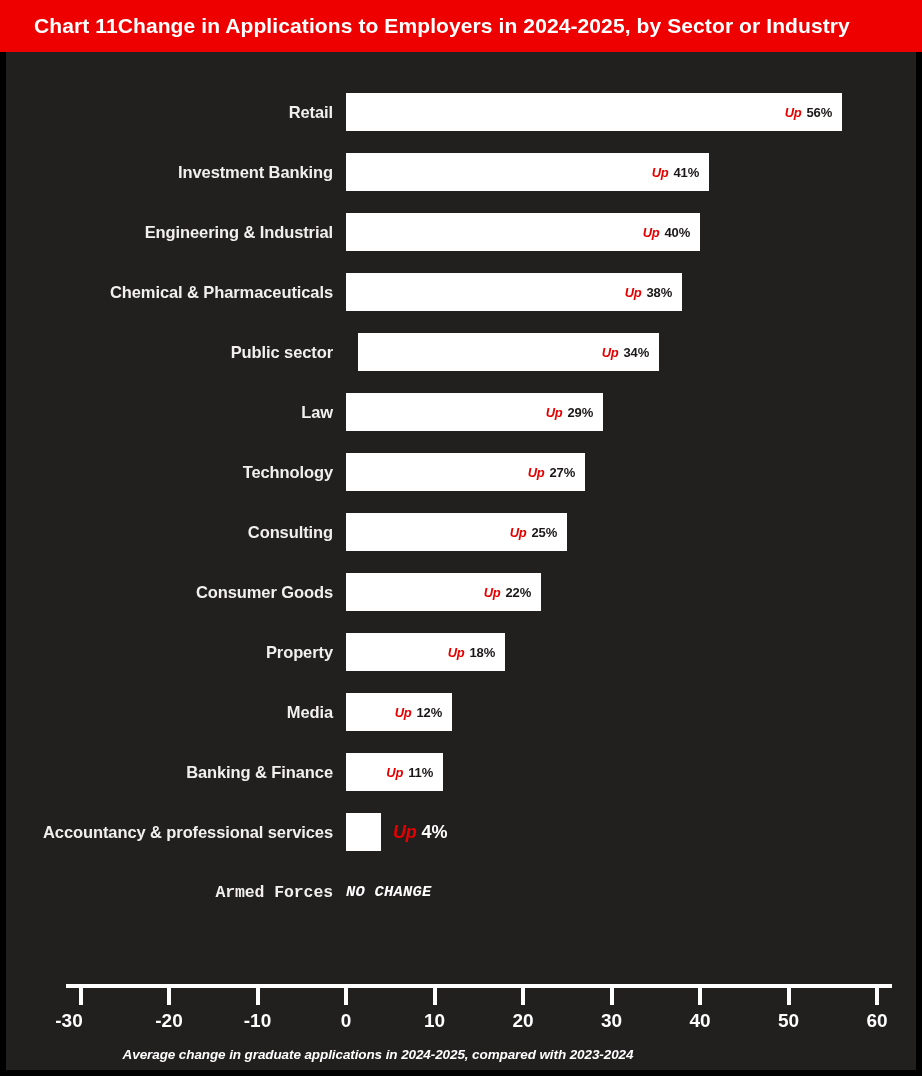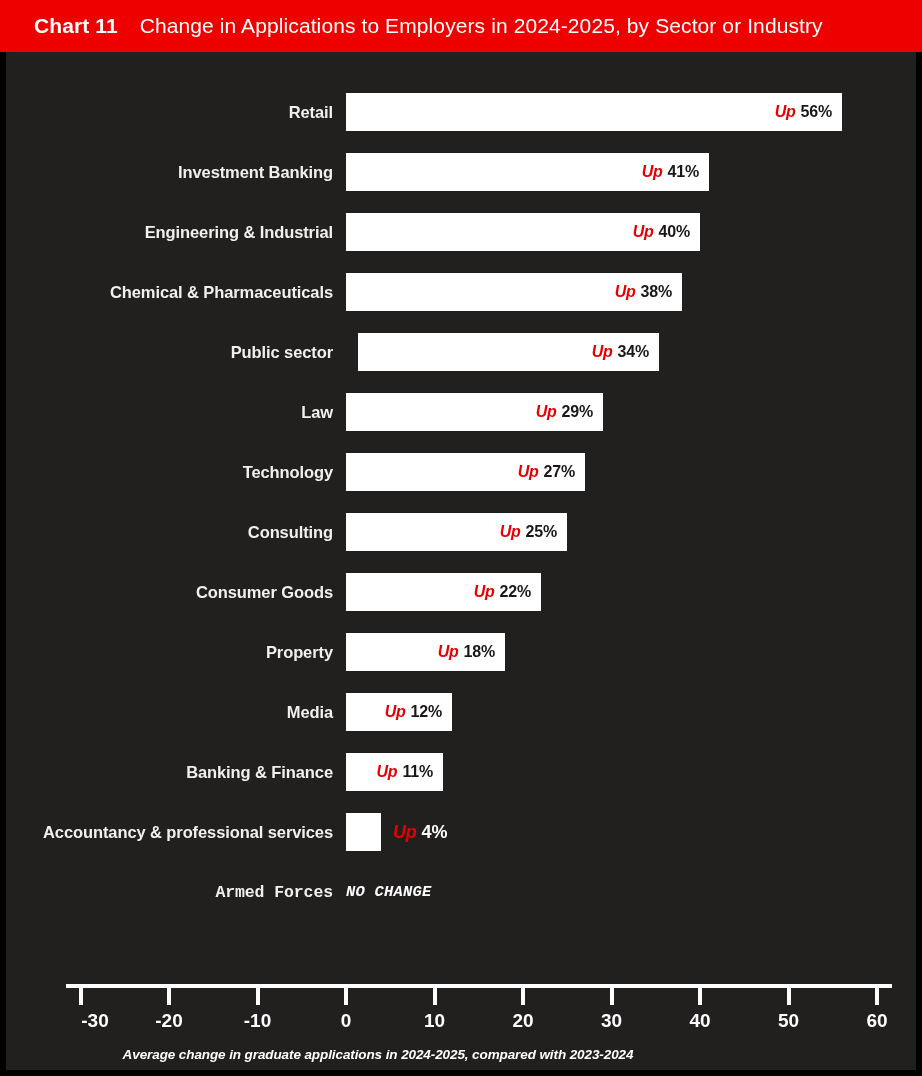--- a/index.html
+++ b/index.html
@@ -22,22 +22,22 @@
     background:#ee0000;
     display:flex;align-items:center;
     box-sizing:border-box;
     padding-left:34px;
   }
   #chart-number{
     font-size:21px;font-weight:bold;color:#ffffff;letter-spacing:.1px;
     white-space:nowrap;
   }
   #chart-title{
-    font-size:21px;font-weight:normal;color:#ffffff;letter-spacing:.1px;
-    margin-left:22px;white-space:nowrap;
+    font-size:21px;font-weight:bold;color:#ffffff;letter-spacing:.1px;
+    margin-left:0;white-space:nowrap;
   }
   
   #plot{
     position:absolute;left:0;top:52px;width:910px;height:1018px;
   }
   .row{
     position:absolute;left:0;width:910px;height:44px;
   }
   .cat-label{
     position:absolute;left:0;top:0;width:327px;height:44px;
@@ -49,21 +49,21 @@
     position:absolute;left:340px;top:0;height:44px;
     display:flex;align-items:center;
   }
   .bar{
     height:38px;background:#ffffff;
     display:flex;align-items:center;justify-content:flex-end;
     box-sizing:border-box;padding-right:10px;
     flex:0 0 auto;
   }
   .val-in{
-    font-size:16px;font-weight:bold;color:#1b1717;
+    font-size:13px;font-weight:bold;color:#1b1717;
     white-space:nowrap;letter-spacing:-.2px;
   }
   .val-in .up{
     color:#e60000;font-style:italic;font-weight:bold;margin-right:5px;
   }
   .val-out{
     font-size:18px;font-weight:bold;color:#ffffff;
     white-space:nowrap;margin-left:12px;letter-spacing:-.2px;
   }
   .val-out .up{
@@ -216,21 +216,21 @@
         <div class="row" style="top: 818px; font-family: Liberation Mono, monospace;">
           <div class="cat-label">Armed Forces</div>
           <div class="nochange">NO CHANGE</div>
         </div>
       </div>
 
     <div id="axis">
       <div id="axis-line"></div>
       <div id="ticks">
           <div class="tick" style="left: 72.5px;"></div>
-          <div class="tick-label" style="left: 89px; text-align: right;">-30</div>
+          <div class="tick-label" style="left: 63px; text-align: right;">-30</div>
           <div class="tick" style="left: 161px;"></div>
           <div class="tick-label" style="left: 163px;">-20</div>
           <div class="tick" style="left: 249.5px;"></div>
           <div class="tick-label" style="left: 251.5px;">-10</div>
           <div class="tick" style="left: 338px;"></div>
           <div class="tick-label" style="left: 340px;">0</div>
           <div class="tick" style="left: 426.5px;"></div>
           <div class="tick-label" style="left: 428.5px;">10</div>
           <div class="tick" style="left: 515px;"></div>
           <div class="tick-label" style="left: 517px;">20</div>

